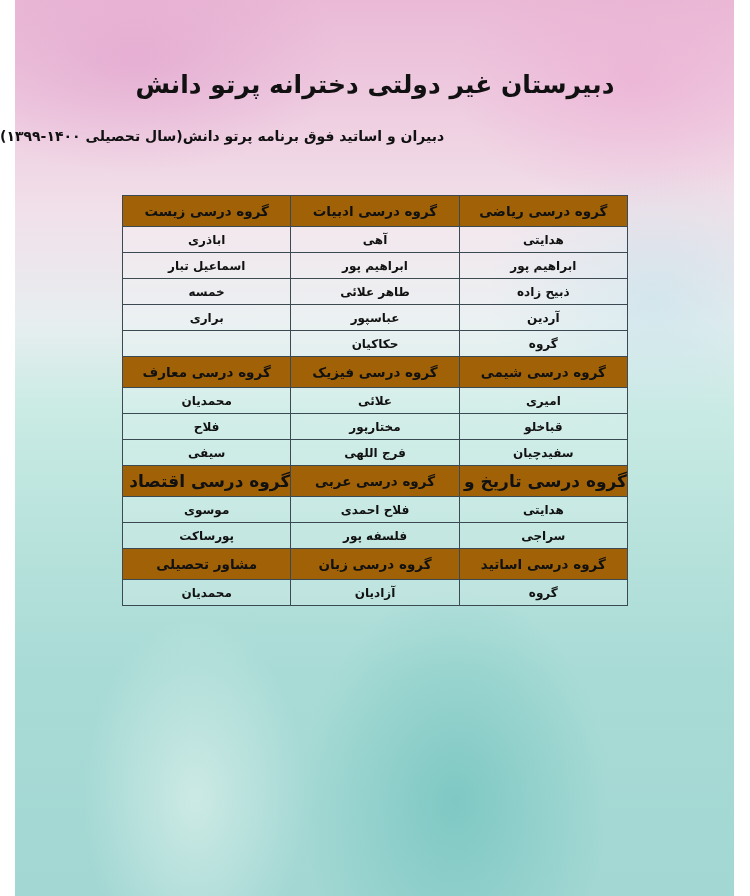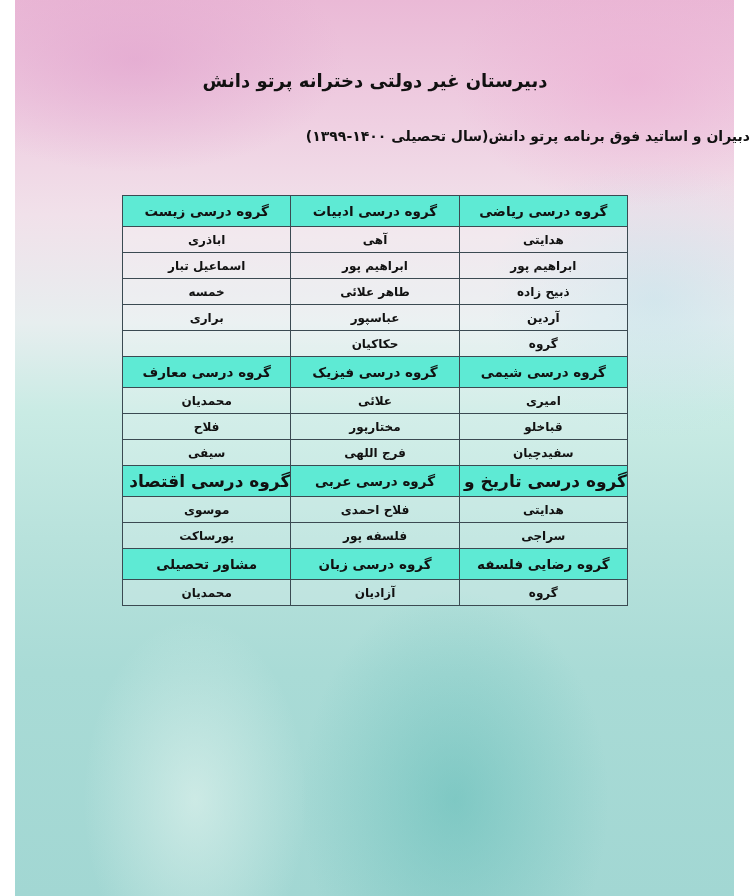--- a/index.html
+++ b/index.html
@@ -12,40 +12,40 @@
     background:
       radial-gradient(ellipse 260px 180px at 620px 80px, rgba(236,170,210,0.55), rgba(236,170,210,0) 70%),
       radial-gradient(ellipse 300px 160px at 120px 60px, rgba(225,160,205,0.6), rgba(225,160,205,0) 70%),
       radial-gradient(ellipse 240px 200px at 640px 300px, rgba(190,225,235,0.5), rgba(190,225,235,0) 70%),
       radial-gradient(ellipse 220px 300px at 440px 800px, rgba(80,180,175,0.45), rgba(80,180,175,0) 70%),
       radial-gradient(ellipse 160px 260px at 180px 800px, rgba(230,245,240,0.6), rgba(230,245,240,0) 70%),
       linear-gradient(180deg, #eab9d6 0%, #efd0e2 14%, #f1e1ea 24%, #e7eeef 36%, #c9ebe4 46%, #b8e2dc 60%, #a9dbd6 75%, #a2d7d3 100%);
   }
   .title {
     position: absolute; left: 0; width: 750px; top: 70px; text-align: center;
-    font-family: "DejaVu Sans", sans-serif; font-weight: bold; font-size: 18px; color: #111;
+    font-family: "DejaVu Sans", sans-serif; font-weight: bold; font-size: 25px; color: #111;
     direction: rtl;
   }
   .subtitle {
-    position: absolute; left: 0; width: 750px; top: 128px; text-align: right;
+    position: absolute; left: 0; width: 750px; top: 128px; text-align: left;
     font-family: "DejaVu Sans", sans-serif; font-weight: bold; font-size: 14px; color: #111;
     direction: rtl;
   }
   table.staff {
     position: absolute; left: 122px; top: 195px; width: 506px;
     border-collapse: collapse; direction: rtl; table-layout: fixed;
     font-family: "DejaVu Sans", sans-serif;
   }
   table.staff td {
     border: 1px solid #3b4a52; text-align: center; color: #111;
     font-weight: bold; font-size: 12px; padding: 0; height: 25px;
     background: rgba(255,255,255,0.18); overflow: hidden; white-space: nowrap;
   }
   table.staff tr.hdr td {
-    background: #5eead4; height: 30px; font-size: 13.5px;
+    background: #a16207; height: 30px; font-size: 13.5px;
   }
   table.staff tr.hdr td.small { font-size: 17px; margin-left: 20px; }
 </style>
 </head>
 <body>
 
 <div class="page"></div>
 
 <div class="title">دبیرستان غیر دولتی دخترانه پرتو دانش</div>
 <div class="subtitle">دبیران و اساتید فوق برنامه پرتو دانش(سال تحصیلی ۱۴۰۰-۱۳۹۹)</div>
@@ -115,21 +115,21 @@
       <td>فلاح احمدی</td>
       <td>موسوی</td>
     </tr>
     <tr>
       <td>سراجی</td>
       <td>فلسفه پور</td>
       <td>پورساکت</td>
     </tr>
 
     <tr class="hdr">
-      <td>گروه رضایی فلسفه</td>
+      <td>گروه درسی اساتید</td>
       <td>گروه درسی زبان</td>
       <td>مشاور تحصیلی</td>
     </tr>
     <tr>
       <td>گروه</td>
       <td>آزادیان</td>
       <td>محمدیان</td>
     </tr>
   </tbody>
 </table>

